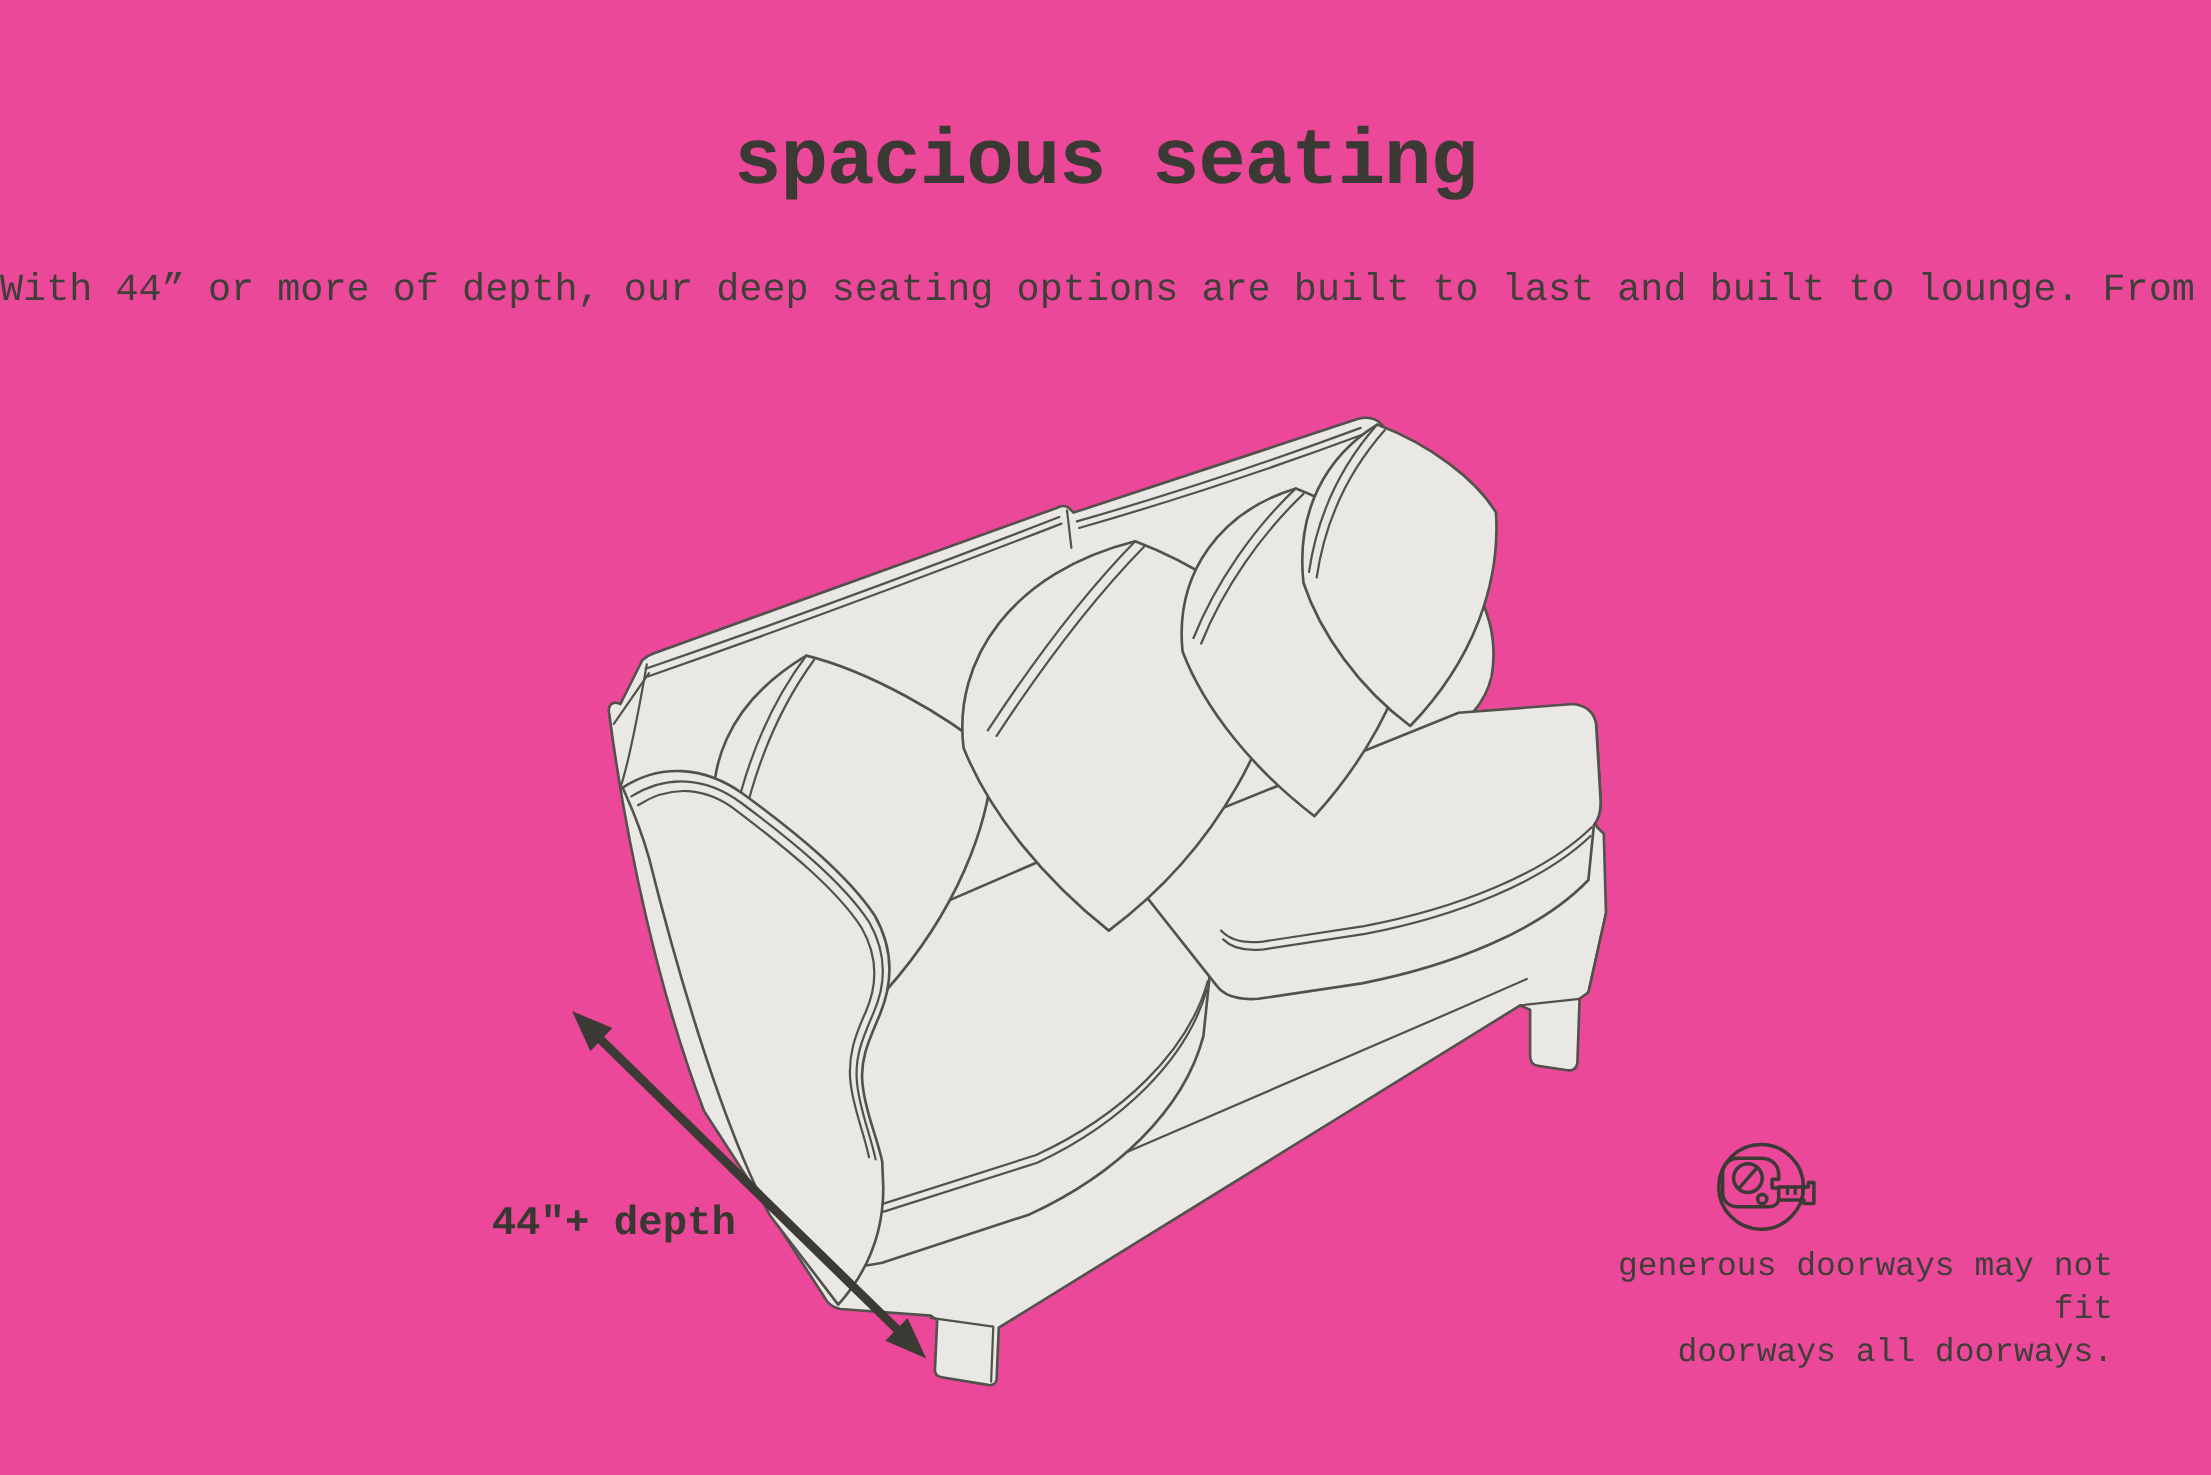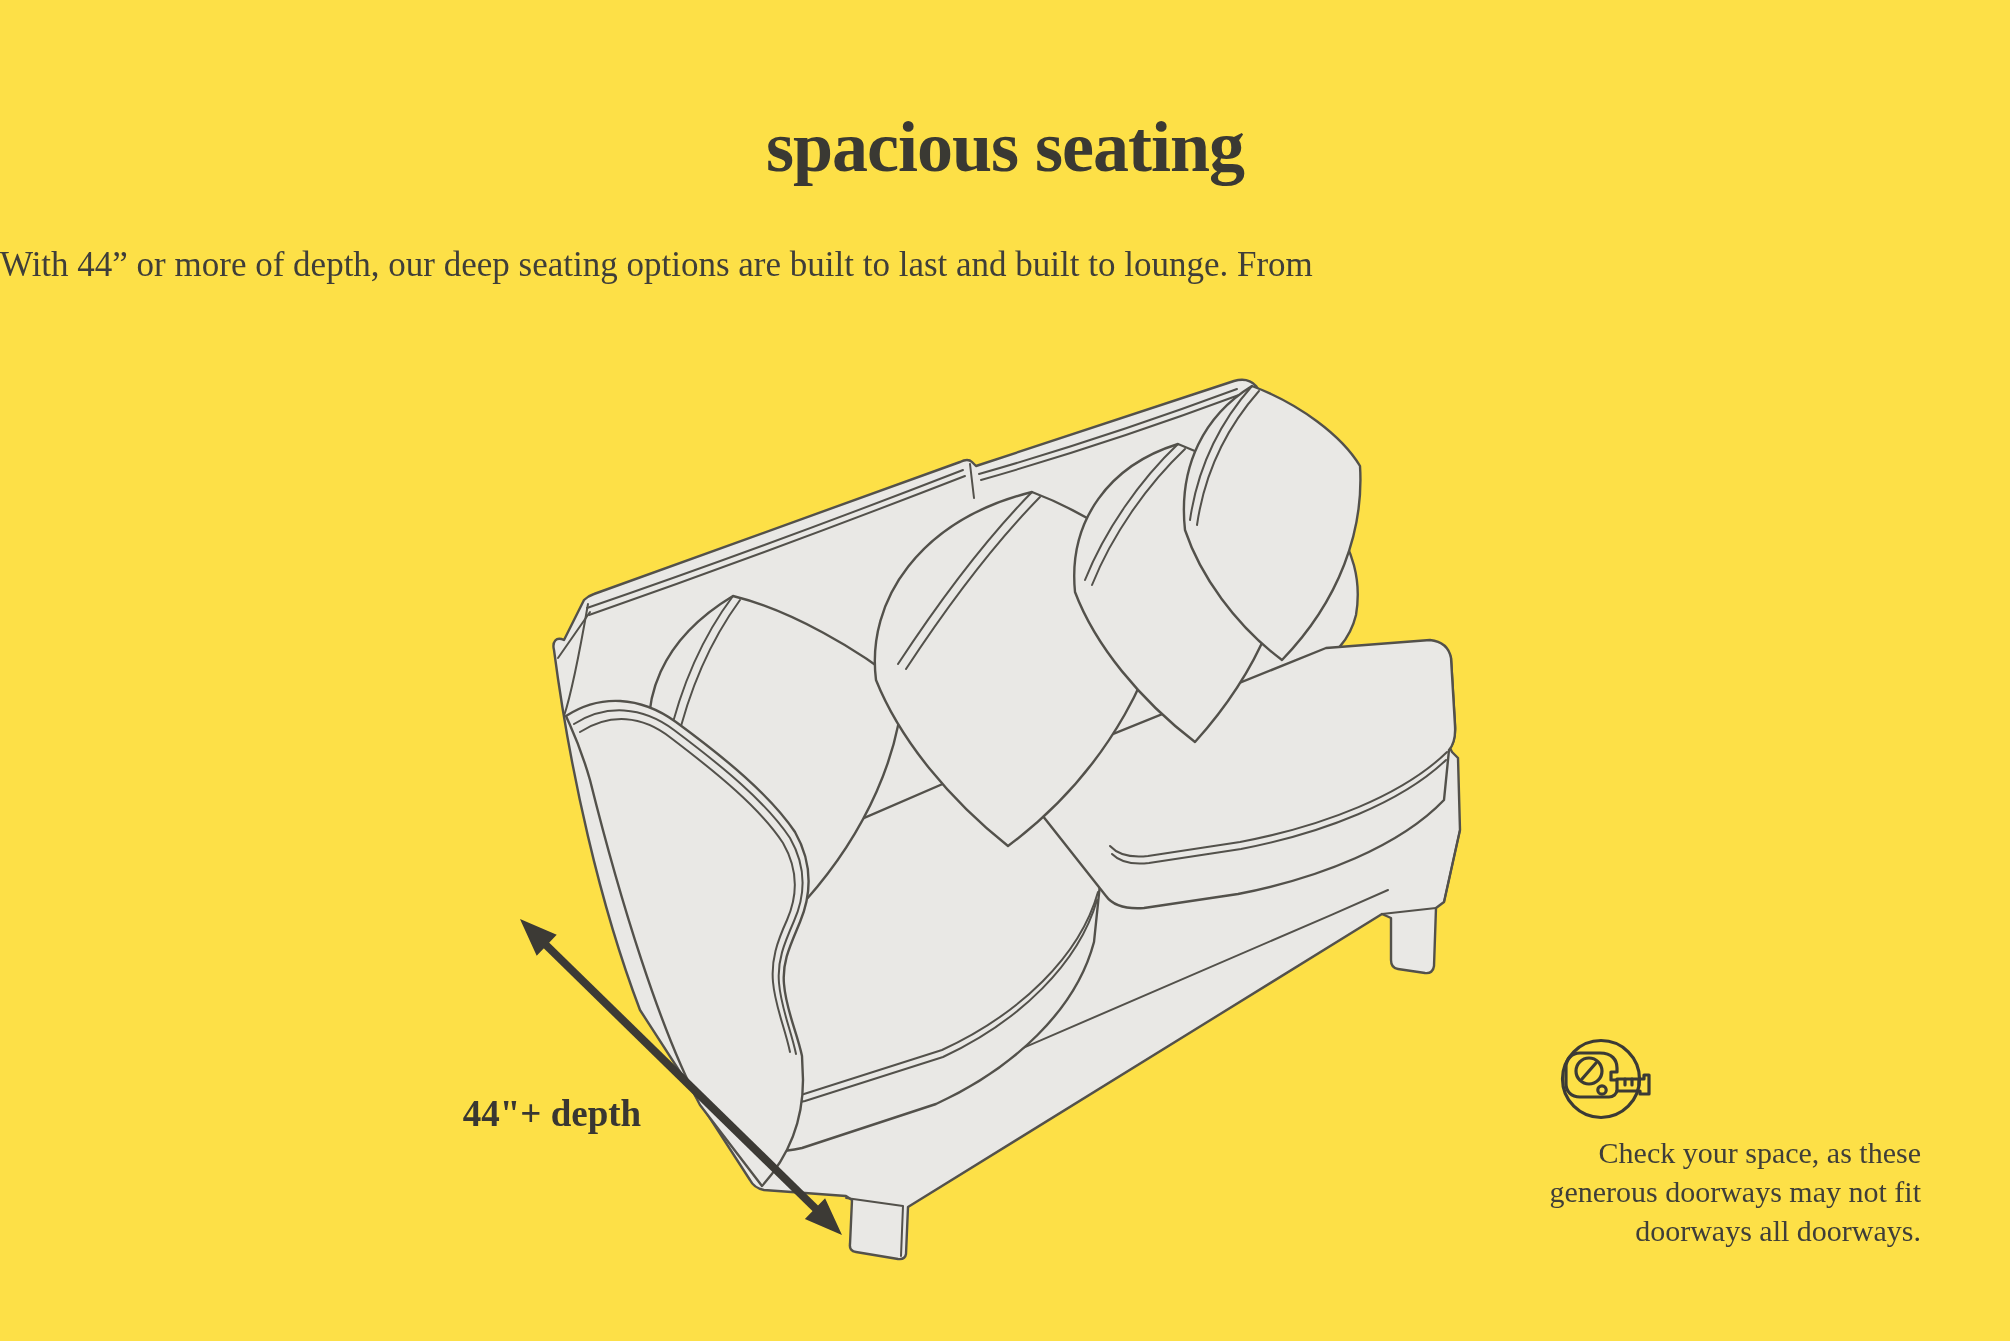--- a/index.html
+++ b/index.html
@@ -1,18 +1,18 @@
 <!DOCTYPE html>
 <html><head>
 <meta charset="utf-8">
 <style>
   html,body{margin:0;padding:0;background:#ffffff;}
   #canvas{
-    position:relative;width:2010px;height:1341px;background:#fde047;overflow:hidden;
-    font-family:Liberation Serif, serif;
+    position:relative;width:2010px;height:1341px;background:#ec4899;overflow:hidden;
+    font-family:Liberation Mono, monospace;
   }
   .page-title{
     position:absolute;left:0;top:106px;width:100%;text-align:center;
     font-size:72px;font-weight:bold;letter-spacing:-1px;color:#3a3933;
   }
   .intro{
     position:absolute;left:0;top:240px;width:100%;text-align:left;
     font-size:35px;line-height:49px;color:#3f3e39;
   }
   .art-layer{position:absolute;left:0;top:0;width:2010px;height:1341px;}
@@ -195,18 +195,17 @@
       <line x1="1625" y1="1079" x2="1625" y2="1085"></line>
       <line x1="1632" y1="1079" x2="1632" y2="1085"></line>
       <line x1="1639" y1="1079" x2="1639" y2="1085"></line>
     </g>
   </svg>
 
   <div class="depth-label">44"+ depth</div>
 
 
   <div class="measure-body">
-    <div>Check your space, as these</div>
     <div>generous doorways may not fit</div>
     <div>doorways all doorways.</div>
   </div>
 
 </div>
 
 </body></html>

